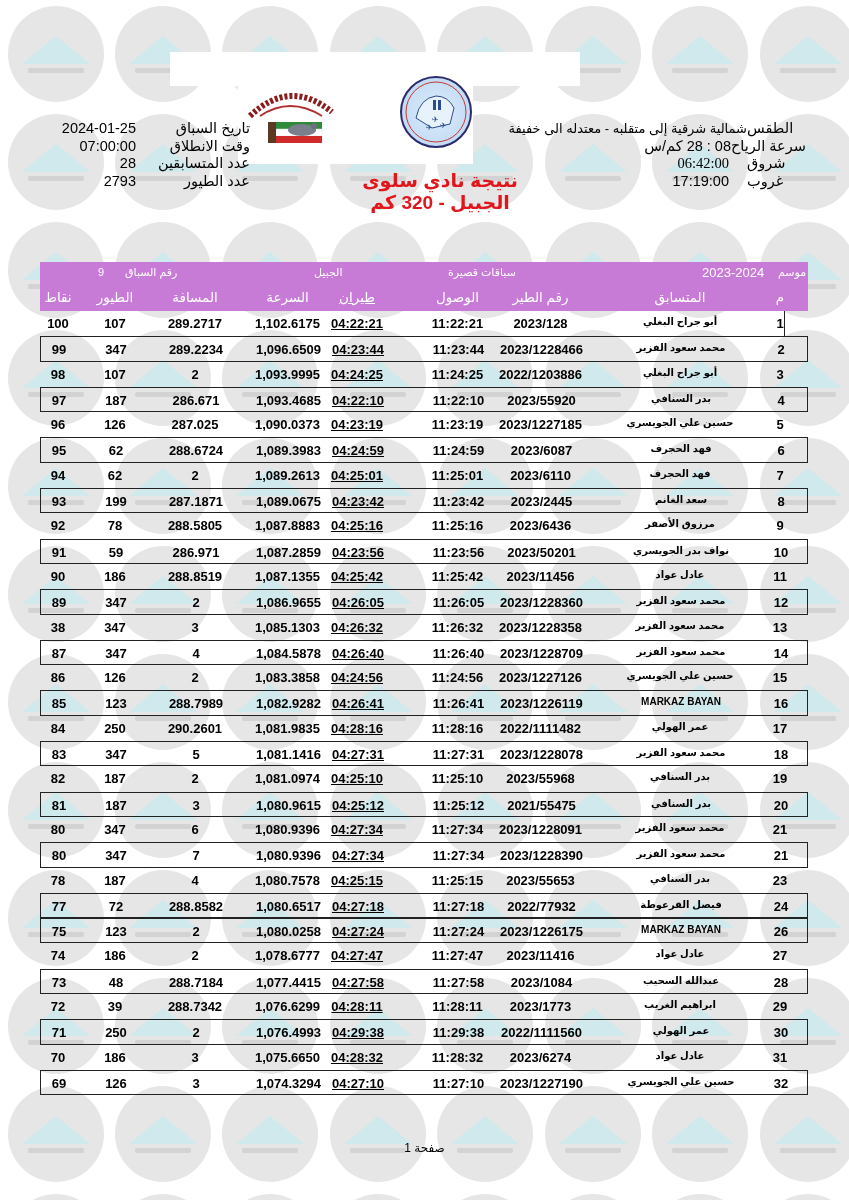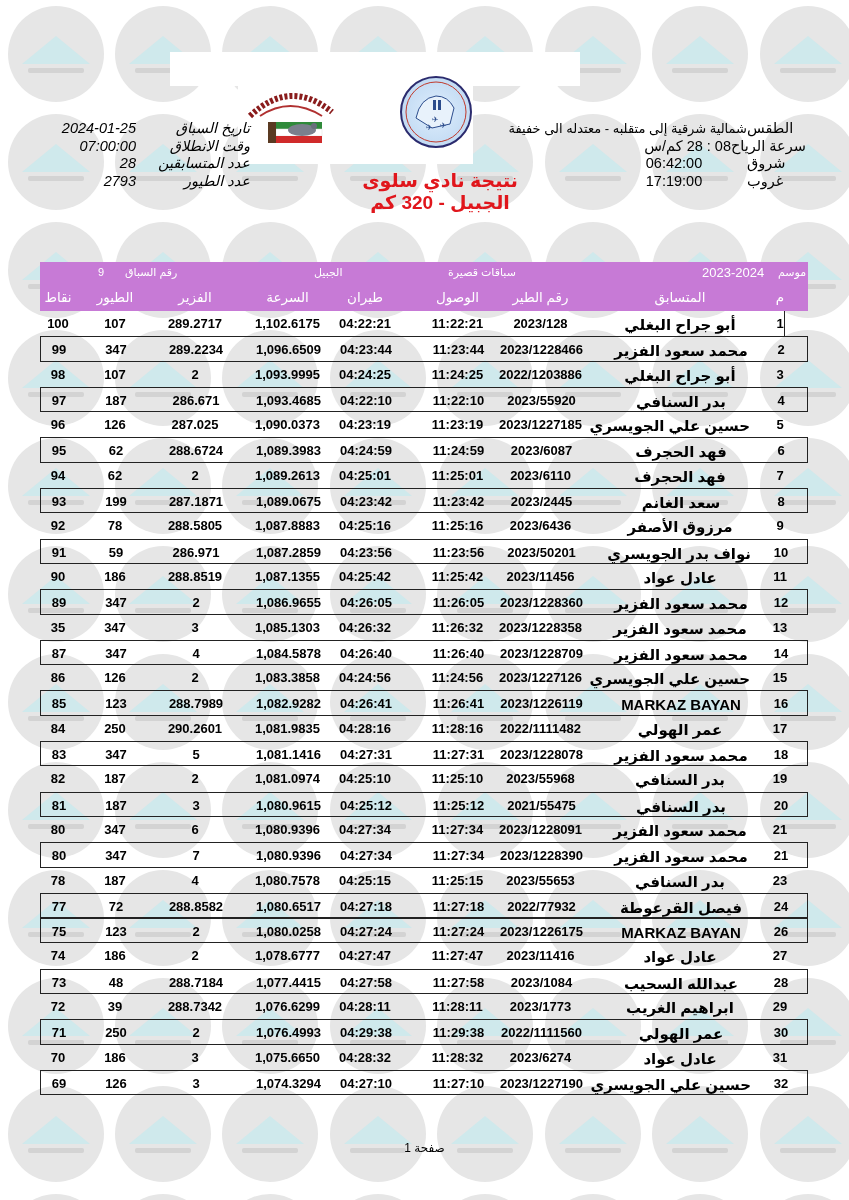--- a/index.html
+++ b/index.html
@@ -23,21 +23,21 @@
   .wm::after {
     content: ""; position: absolute; left: 20px; top: 62px; width: 56px; height: 5px;
     background: #d3d3d3; border-radius: 2px;
   }
   .content { position: absolute; inset: 0; z-index: 1; }
 
   .white-box { position: absolute; background: #fff; }
 
   
   .info-left { position: absolute; left: 40px; top: 120px; width: 210px; font-size: 14.5px; line-height: 17.5px; }
-  .info-row { display: flex; direction: ltr; font-style: italic; }
+  .info-row { display: flex; direction: ltr; }
   .info-row .val { width: 96px; text-align: right; }
   .info-row .lbl { flex: 1; text-align: right; direction: rtl; }
 
   .info-right { position: absolute; left: 490px; top: 120px; width: 323px; font-size: 14.5px; line-height: 17.5px; direction: rtl; }
   .info-r-row { display: flex; }
   .info-r-row .lbl { width: 66px; text-align: left; }
   .info-r-row .val { flex: 1; text-align: right; }
   .weather-text { font-size: 13px; }
 
   .title-block { position: absolute; left: 250px; top: 170px; width: 380px; text-align: center; color: #e0161c; font-weight: bold; direction: rtl; }
@@ -53,27 +53,27 @@
   .tbl { position: absolute; left: 40px; top: 262px; width: 768px; }
   .hdr { background: #c77ad6; color: #fff; }
   .hdr-row1 { height: 21px; position: relative; font-size: 11px; }
   .hdr-row1 span { position: absolute; top: 4px; }
   .hdr-row2 { height: 28px; position: relative; font-size: 13.5px; }
   .hdr-row2 span { position: absolute; top: 6px; text-align: center; }
 
   .row { position: relative; height: 25.3px; font-size: 13px; font-weight: bold; }
   .row.boxed { border: 1.5px solid #222; box-sizing: border-box; }
   .row span { position: absolute; top: 5px; text-align: center; white-space: nowrap; }
-  .row .name { direction: rtl; font-size: 15px; }
+  .row .name { direction: rtl; font-size: 10px; }
 
   .c-pts { left: 0px; width: 36px; }
   .c-birds { left: 50px; width: 50px; }
   .c-dist { left: 110px; width: 90px; }
   .c-speed { left: 195px; width: 105px; }
-  .c-flight { left: 280px; width: 90px; }
+  .c-flight { left: 272px; width: 90px; text-decoration: underline; }
   .c-arr { left: 375px; width: 85px; }
   .c-ring { left: 443px; width: 115px; }
   .c-name { left: 570px; width: 140px; }
   .c-no { left: 720px; width: 40px; }
 
   .footer { position: absolute; left: 0; width: 849px; top: 1141px; text-align: center; font-size: 12px; direction: rtl; }
 </style>
 </head>
 <body>
 
@@ -228,25 +228,25 @@
     <div class="info-r-row">
       <span class="lbl">الطقس</span>
       <span class="val weather-text">شمالية شرقية إلى متقلبه - معتدله الى خفيفة</span>
     </div>
     <div class="info-r-row">
       <span class="lbl" style="width:82px;">سرعة الرياح</span>
       <span class="val">08 : 28 كم/س</span>
     </div>
     <div class="info-r-row">
       <span class="lbl">شروق</span>
-      <span class="val" style="direction:ltr; text-align:center; width:110px; flex:none; padding-right:18px;">06:42:00</span>
+      <span class="val" style="direction:ltr; text-align:right; width:110px; flex:none; padding-right:18px;font-family:Liberation Serif, serif;">06:42:00</span>
     </div>
     <div class="info-r-row">
       <span class="lbl">غروب</span>
-      <span class="val" style="direction:ltr; text-align:center; width:110px; flex:none; padding-right:18px;">17:19:00</span>
+      <span class="val" style="direction:ltr; text-align:right; width:110px; flex:none; padding-right:18px;">17:19:00</span>
     </div>
   </div>
 
   <div class="title-block">
     <div class="t1">نتيجة نادي سلوى</div>
     <div class="t3">الجبيل - 320 كم</div>
   </div>
 
   <div class="tbl">
     <div class="hdr">
@@ -254,21 +254,21 @@
         <span style="left:58px;">9</span>
         <span style="left:85px; direction:rtl;">رقم السباق</span>
         <span style="left:274px; direction:rtl;">الجبيل</span>
         <span style="left:408px; direction:rtl;">سباقات قصيرة</span>
         <span style="left:662px; font-size:13px; top:3px;">2023-2024</span>
         <span style="left:738px; direction:rtl;">موسم</span>
       </div>
       <div class="hdr-row2">
         <span class="c-pts">نقاط</span>
         <span class="c-birds">الطيور</span>
-        <span class="c-dist">الفزير</span>
+        <span class="c-dist">المسافة</span>
         <span class="c-speed">السرعة</span>
         <span class="c-flight">طيران</span>
         <span class="c-arr">الوصول</span>
         <span class="c-ring">رقم الطير</span>
         <span class="c-name">المتسابق</span>
         <span class="c-no">م</span>
       </div>
     </div>
     <div id="rows">
         <div class="row" style="border-right: 1.5px solid rgb(34, 34, 34); margin-right: 23px;">
@@ -397,21 +397,21 @@
           <span class="c-birds">347</span>
           <span class="c-dist">2</span>
           <span class="c-speed">1,086.9655</span>
           <span class="c-flight">04:26:05</span>
           <span class="c-arr">11:26:05</span>
           <span class="c-ring">2023/1228360</span>
           <span class="c-name name">محمد سعود الفزير</span>
           <span class="c-no">12</span>
         </div>
         <div class="row">
-          <span class="c-pts">35</span>
+          <span class="c-pts">38</span>
           <span class="c-birds">347</span>
           <span class="c-dist">3</span>
           <span class="c-speed">1,085.1303</span>
           <span class="c-flight">04:26:32</span>
           <span class="c-arr">11:26:32</span>
           <span class="c-ring">2023/1228358</span>
           <span class="c-name name">محمد سعود الفزير</span>
           <span class="c-no">13</span>
         </div>
         <div class="row boxed">

